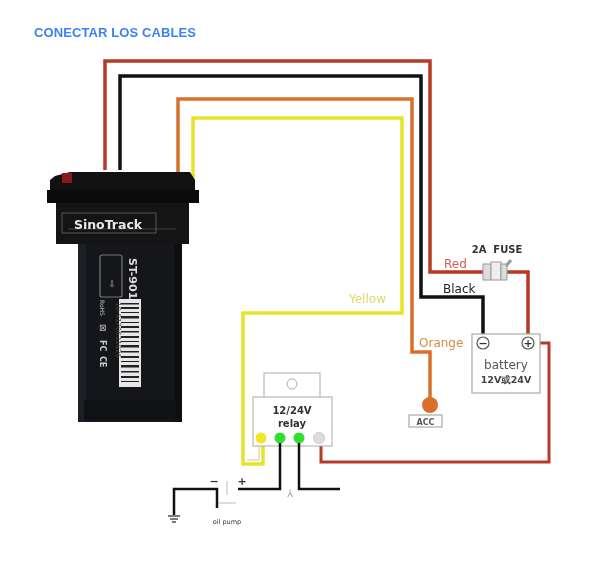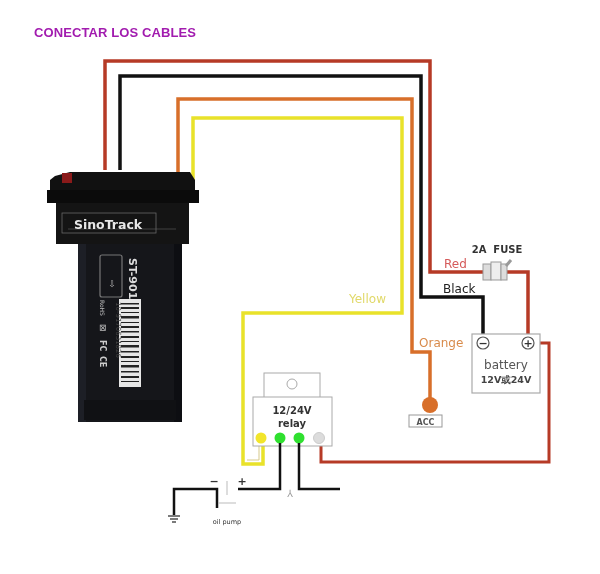--- a/index.html
+++ b/index.html
@@ -1,17 +1,17 @@
 <!DOCTYPE html>
 <html><head>
 <meta charset="utf-8">
 <style>
   html, body { margin: 0; padding: 0; background: #ffffff; }
   body { width: 600px; height: 574px; position: relative; overflow: hidden; font-family: "Liberation Sans", sans-serif; }
-  #title { position: absolute; left: 34px; top: 25px; font-size: 13px; font-weight: bold; color: #a21caf; letter-spacing: 0.1px; }
+  #title { position: absolute; left: 34px; top: 25px; font-size: 13px; font-weight: bold; color: #3b82f6; letter-spacing: 0.1px; }
   svg { position: absolute; left: 0; top: 0; }
   .lbl { font-family: "DejaVu Sans", sans-serif; }
 </style>
 </head>
 <body>
 
 <div id="title">CONECTAR LOS CABLES</div>
 
 <svg width="600" height="574" viewBox="0 0 600 574">
 

